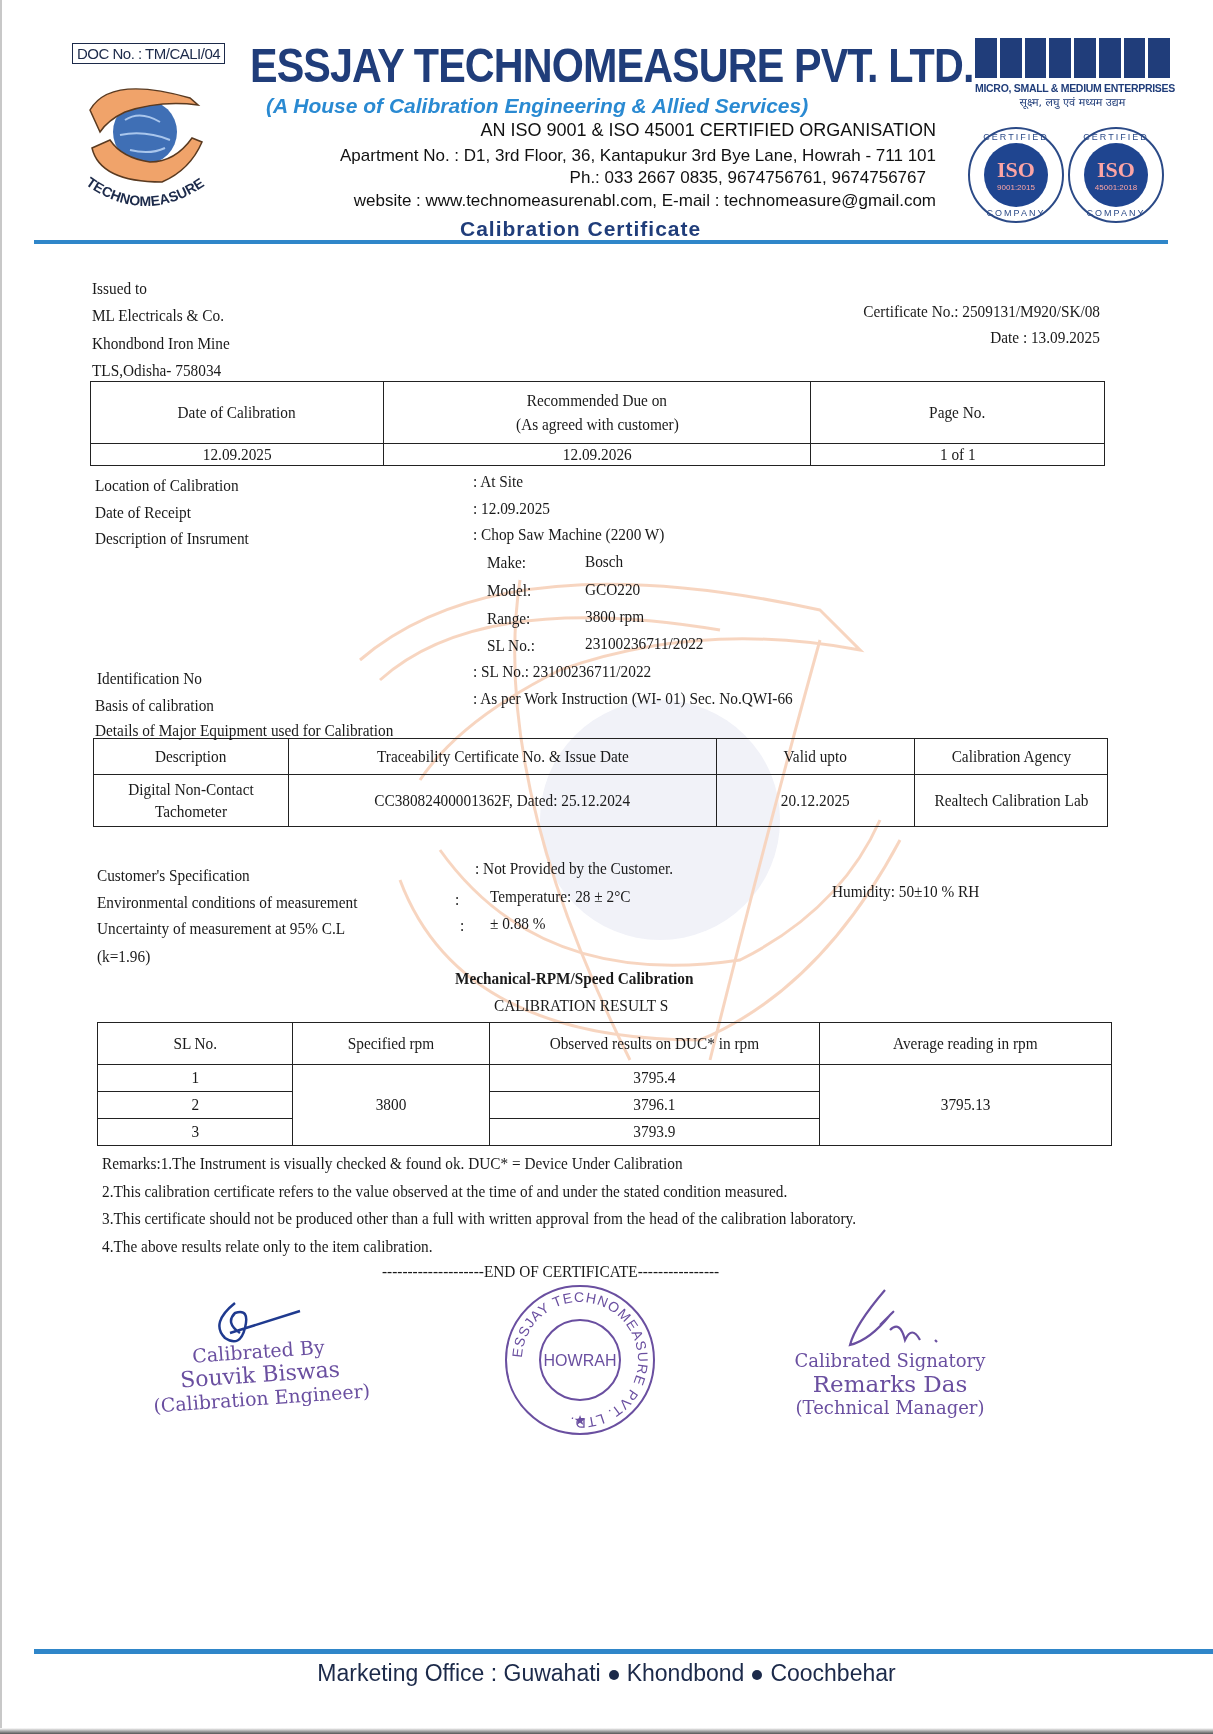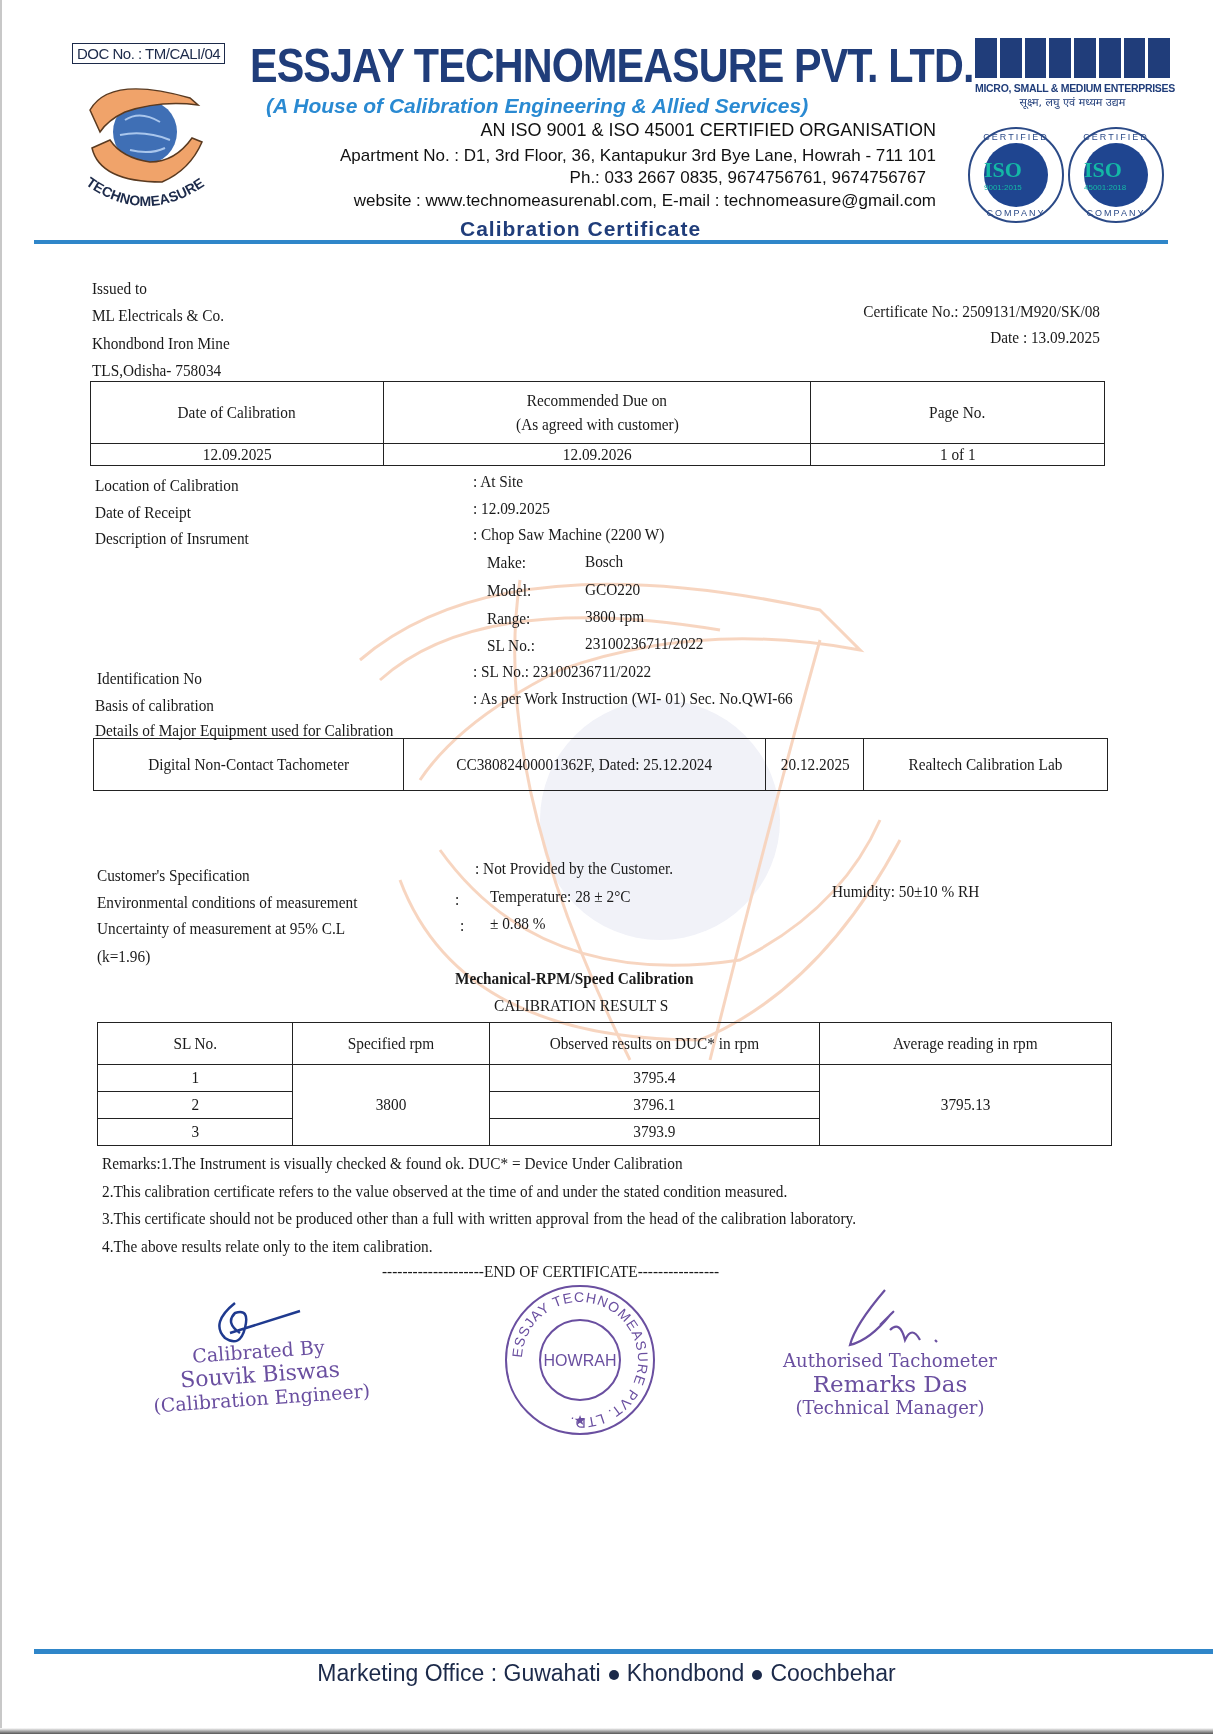--- a/index.html
+++ b/index.html
@@ -22,21 +22,21 @@
   .header-rule { position: absolute; left: 34px; right: 45px; top: 240px; height: 4px; background: #2f86c9; }
 
   .msme { position: absolute; left: 975px; top: 38px; width: 195px; }
   .msme-logo { display: flex; gap: 3px; height: 40px; align-items: stretch; }
   .msme-logo span { flex: 1; background: #203d7a; }
   .msme-caption { font: bold 10.5px "Liberation Sans", sans-serif; color: #203d7a; text-align: center; margin-top: 4px; white-space: nowrap; letter-spacing: -0.3px; }
   .msme-hindi { font: 11px "DejaVu Sans", sans-serif; color: #203d7a; text-align: center; }
   .iso-badge { position: absolute; top: 127px; width: 96px; height: 96px; border-radius: 50%; border: 2px solid #2b4a87; display: flex; align-items: center; justify-content: center; }
   .iso-badge.b1 { left: 968px; }
   .iso-badge.b2 { left: 1068px; }
-  .iso-inner { width: 64px; height: 64px; border-radius: 50%; background: #1f4590; color: #14b8a6; display: flex; flex-direction: column; justify-content: center; }
+  .iso-inner { width: 64px; height: 64px; border-radius: 50%; background: #1f4590; color: #fca5a5; display: flex; flex-direction: column; align-items: center; justify-content: center; }
   .iso-inner .iso-t { font: bold 22px "Liberation Serif", serif; line-height: 1; }
   .iso-inner .iso-s { font: 8px "Liberation Sans", sans-serif; margin-top: 2px; }
   .iso-ring-top { position: absolute; top: 3px; width: 100%; text-align: center; font: 9px "Liberation Sans", sans-serif; color: #2b4a87; letter-spacing: 2px; }
   .iso-ring-bottom { position: absolute; bottom: 3px; width: 100%; text-align: center; font: 9px "Liberation Sans", sans-serif; color: #2b4a87; letter-spacing: 2px; }
 
   
   .watermark { position: absolute; left: 300px; top: 520px; width: 640px; height: 560px; opacity: 0.55; pointer-events: none; }
 
   
   .t { position: absolute; font-size: 17px; white-space: nowrap; transform: scaleX(0.9); transform-origin: left top; }
@@ -165,20 +165,26 @@
 <div class="t" style="left:585px;top:634px;">23100236711/2022</div>
 
 <div class="t" style="left:97px;top:669px;">Identification No</div>
 <div class="t" style="left:473px;top:662px;">: SL No.: 23100236711/2022</div>
 <div class="t" style="left:95px;top:696px;">Basis of calibration</div>
 <div class="t" style="left:473px;top:689px;">: As per Work Instruction (WI- 01)  Sec. No.QWI-66</div>
 <div class="t" style="left:95px;top:721px;">Details of Major Equipment used for Calibration</div>
 
 <table style="left:93px;top:738px;width:1015px;">
   <tbody>
+      <tr style="height:36px;">
+    <td style="width:195px;"><span class="cell-inner">Description</span></td>
+    <td style="width:428px;"><span class="cell-inner">Traceability Certificate No. &amp; Issue Date</span></td>
+    <td style="width:198px;"><span class="cell-inner">Valid upto</span></td>
+    <td><span class="cell-inner">Calibration Agency</span></td>
+  </tr>
   <tr style="height:52px;">
     <td style="line-height:22px;padding:0 10px;"><span class="cell-inner">Digital Non-Contact Tachometer</span></td>
     <td><span class="cell-inner">CC38082400001362F, Dated: 25.12.2024</span></td>
     <td><span class="cell-inner">20.12.2025</span></td>
     <td style="line-height:22px;padding:0 10px;"><span class="cell-inner">Realtech Calibration Lab</span></td>
   </tr>
 </tbody>
   </table>
 
 <div class="t" style="left:97px;top:866px;">Customer's Specification</div>
@@ -243,21 +249,21 @@
     <textPath href="#stampArc" startOffset="2">ESSJAY TECHNOMEASURE PVT. LTD.</textPath>
   </text>
   <text x="80" y="86" text-anchor="middle" font-family="Liberation Sans, sans-serif" font-size="16" fill="#6a4fa0">HOWRAH</text>
   <text x="80" y="145" text-anchor="middle" font-size="14" fill="#6a4fa0">★</text>
 </svg>
 
 <svg style="position:absolute;left:830px;top:1285px;width:120px;height:75px;" viewBox="0 0 120 75">
   <path d="M55 5 Q25 40 20 60 Q40 55 60 30 Q70 20 50 40 M60 45 Q70 35 75 55 Q82 40 90 55 M105 55 l2 2" stroke="#6a4fa0" stroke-width="2.2" fill="none"></path>
 </svg>
 <div class="sig-block" style="left:770px;top:1350px;width:240px;">
-  <div style="font-size:18px;">Authorised Tachometer</div>
+  <div style="font-size:18px;">Calibrated Signatory</div>
   <div style="font-size:23px;">Remarks Das</div>
   <div style="font-size:18px;">(Technical Manager)</div>
 </div>
 
 <div class="footer-rule"></div>
 <div class="footer-text">
   <span>Marketing Office :</span>
   <span>Guwahati</span><span class="bullet"></span><span>Khondbond</span><span class="bullet"></span><span>Coochbehar</span>
 </div>
 <div class="page-edge-bottom"></div>

